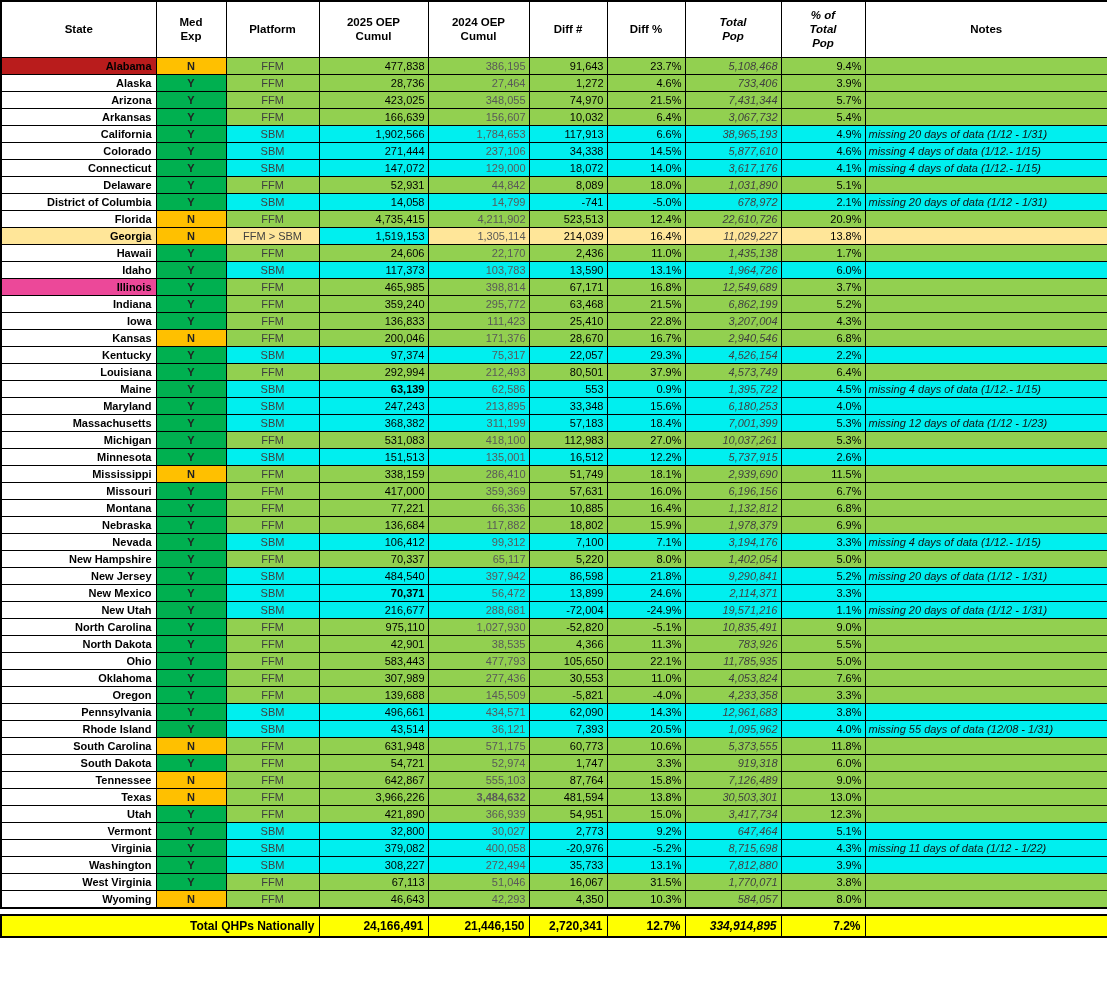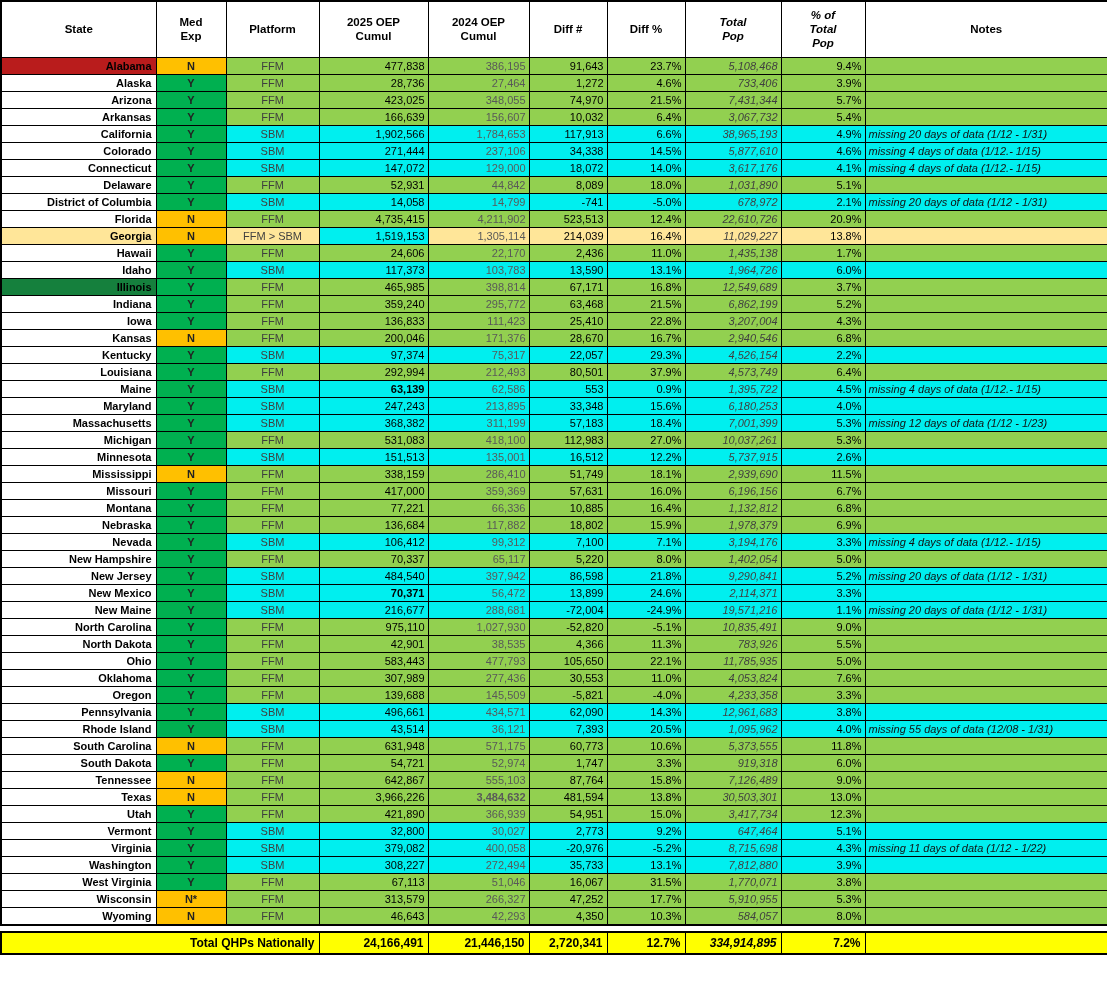--- a/index.html
+++ b/index.html
@@ -215,21 +215,21 @@
         <td class="plat" style="background: rgb(0, 239, 239);">SBM</td>
         <td class="num" style="background: rgb(0, 239, 239);">117,373</td>
         <td class="num c2024" style="background: rgb(0, 239, 239);">103,783</td>
         <td class="num" style="background: rgb(0, 239, 239);">13,590</td>
         <td class="num" style="background: rgb(0, 239, 239);">13.1%</td>
         <td class="num pop" style="background: rgb(0, 239, 239);">1,964,726</td>
         <td class="num" style="background: rgb(0, 239, 239);">6.0%</td>
         <td class="note" style="background: rgb(0, 239, 239);"></td>
       </tr>
       <tr>
-        <td class="state" style="background: #15803d;">Illinois</td>
+        <td class="state" style="background: #ec4899;">Illinois</td>
         <td class="med" style="background: rgb(0, 176, 80);">Y</td>
         <td class="plat" style="background: rgb(146, 208, 80);">FFM</td>
         <td class="num" style="background: rgb(146, 208, 80);">465,985</td>
         <td class="num c2024" style="background: rgb(146, 208, 80);">398,814</td>
         <td class="num" style="background: rgb(146, 208, 80);">67,171</td>
         <td class="num" style="background: rgb(146, 208, 80);">16.8%</td>
         <td class="num pop" style="background: rgb(146, 208, 80);">12,549,689</td>
         <td class="num" style="background: rgb(146, 208, 80);">3.7%</td>
         <td class="note" style="background: rgb(146, 208, 80);"></td>
       </tr>
@@ -443,21 +443,21 @@
         <td class="plat" style="background: rgb(0, 239, 239);">SBM</td>
         <td class="num xbold" style="background: rgb(0, 239, 239);">70,371</td>
         <td class="num c2024" style="background: rgb(0, 239, 239);">56,472</td>
         <td class="num" style="background: rgb(0, 239, 239);">13,899</td>
         <td class="num" style="background: rgb(0, 239, 239);">24.6%</td>
         <td class="num pop" style="background: rgb(0, 239, 239);">2,114,371</td>
         <td class="num" style="background: rgb(0, 239, 239);">3.3%</td>
         <td class="note" style="background: rgb(0, 239, 239);"></td>
       </tr>
       <tr>
-        <td class="state" style="background: rgb(255, 255, 255);">New Maine</td>
+        <td class="state" style="background: rgb(255, 255, 255);">New Utah</td>
         <td class="med" style="background: rgb(0, 176, 80);">Y</td>
         <td class="plat" style="background: rgb(0, 239, 239);">SBM</td>
         <td class="num" style="background: rgb(0, 239, 239);">216,677</td>
         <td class="num c2024" style="background: rgb(0, 239, 239);">288,681</td>
         <td class="num" style="background: rgb(0, 239, 239);">-72,004</td>
         <td class="num" style="background: rgb(0, 239, 239);">-24.9%</td>
         <td class="num pop" style="background: rgb(0, 239, 239);">19,571,216</td>
         <td class="num" style="background: rgb(0, 239, 239);">1.1%</td>
         <td class="note" style="background: rgb(0, 239, 239);">missing 20 days of data (1/12 - 1/31)</td>
       </tr>
@@ -644,32 +644,20 @@
       <tr>
         <td class="state" style="background: rgb(255, 255, 255);">West Virginia</td>
         <td class="med" style="background: rgb(0, 176, 80);">Y</td>
         <td class="plat" style="background: rgb(146, 208, 80);">FFM</td>
         <td class="num" style="background: rgb(146, 208, 80);">67,113</td>
         <td class="num c2024" style="background: rgb(146, 208, 80);">51,046</td>
         <td class="num" style="background: rgb(146, 208, 80);">16,067</td>
         <td class="num" style="background: rgb(146, 208, 80);">31.5%</td>
         <td class="num pop" style="background: rgb(146, 208, 80);">1,770,071</td>
         <td class="num" style="background: rgb(146, 208, 80);">3.8%</td>
-        <td class="note" style="background: rgb(146, 208, 80);"></td>
-      </tr>
-      <tr>
-        <td class="state" style="background: rgb(255, 255, 255);">Wisconsin</td>
-        <td class="med" style="background: rgb(255, 192, 0);">N*</td>
-        <td class="plat" style="background: rgb(146, 208, 80);">FFM</td>
-        <td class="num" style="background: rgb(146, 208, 80);">313,579</td>
-        <td class="num c2024" style="background: rgb(146, 208, 80);">266,327</td>
-        <td class="num" style="background: rgb(146, 208, 80);">47,252</td>
-        <td class="num" style="background: rgb(146, 208, 80);">17.7%</td>
-        <td class="num pop" style="background: rgb(146, 208, 80);">5,910,955</td>
-        <td class="num" style="background: rgb(146, 208, 80);">5.3%</td>
         <td class="note" style="background: rgb(146, 208, 80);"></td>
       </tr>
       <tr>
         <td class="state" style="background: rgb(255, 255, 255);">Wyoming</td>
         <td class="med" style="background: rgb(255, 192, 0);">N</td>
         <td class="plat" style="background: rgb(146, 208, 80);">FFM</td>
         <td class="num" style="background: rgb(146, 208, 80);">46,643</td>
         <td class="num c2024" style="background: rgb(146, 208, 80);">42,293</td>
         <td class="num" style="background: rgb(146, 208, 80);">4,350</td>
         <td class="num" style="background: rgb(146, 208, 80);">10.3%</td>

